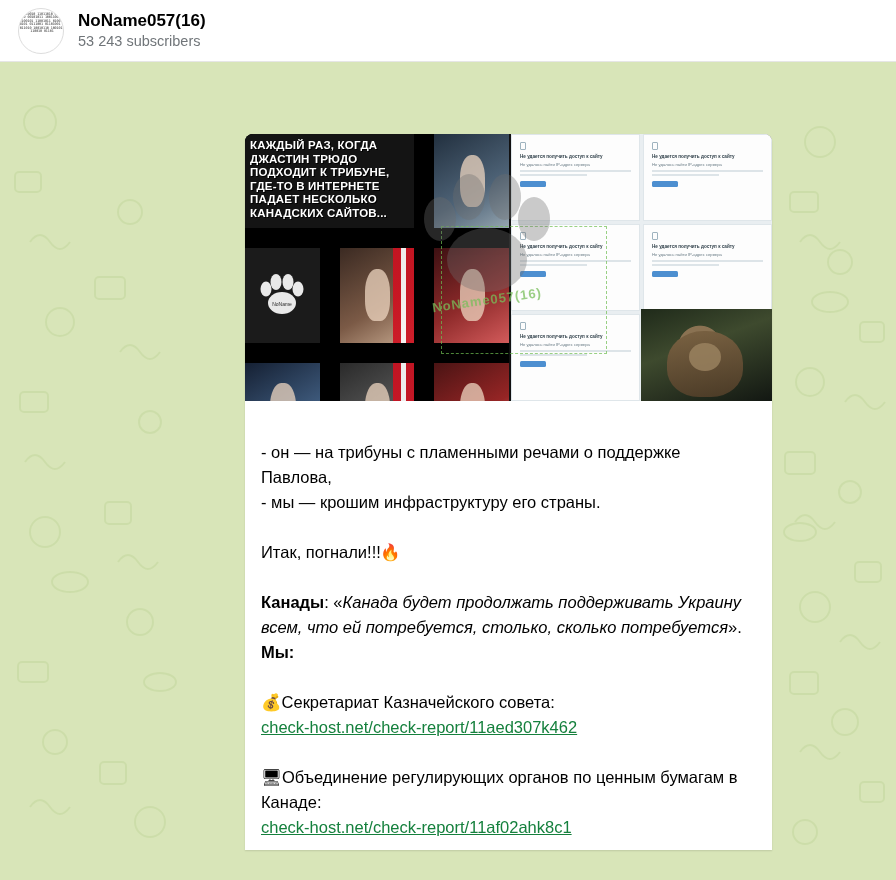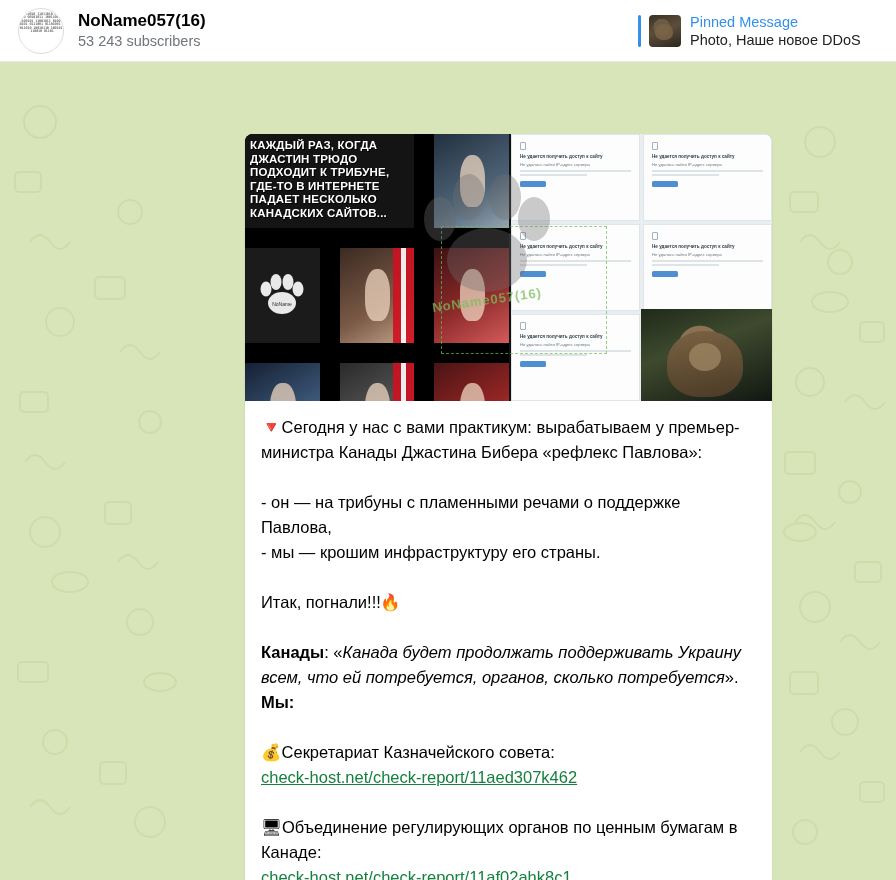--- a/index.html
+++ b/index.html
@@ -337,28 +337,20 @@
 
 <div class="header">
   <div class="chan-avatar">
     <div class="bits">01110010 11011010 01010110 00101011 10011001 01100101 11001011 0100110101 0111001 01101001 0011010 10010110 1001011 110010 01101</div>
   </div>
   <div class="chan-meta">
     <div class="chan-title">NoName057(16)</div>
     <div class="chan-subs">53 243 subscribers</div>
   </div>
 
-  <div class="pinned">
-    <div class="pin-bar"></div>
-    <div class="pin-thumb"></div>
-    <div class="pin-text">
-      <div class="pin-label">Pinned Message</div>
-      <div class="pin-sub">Photo, Наше новое DDoS</div>
-    </div>
-  </div>
 </div>
 
 <div class="chat-bg">
   <svg class="pattern" width="896" height="818" viewBox="0 0 896 818">
     <g fill="none" stroke="#c2d69c" stroke-width="2">
       <circle cx="40" cy="60" r="16"></circle>
         <circle cx="130" cy="150" r="12"></circle>
       <circle cx="60" cy="260" r="14"></circle>
         <circle cx="150" cy="360" r="11"></circle>
       <circle cx="45" cy="470" r="15"></circle>
@@ -491,33 +483,30 @@
           <ellipse cx="28" cy="54" rx="16" ry="22"></ellipse>
           <ellipse cx="57" cy="32" rx="16" ry="23"></ellipse>
           <ellipse cx="93" cy="32" rx="16" ry="23"></ellipse>
           <ellipse cx="122" cy="54" rx="16" ry="22"></ellipse>
         </g>
       </svg>
       <div class="wm-text">NoName057(16)</div>
     </div>
 
     <div class="msg-text">
-      <p>
-        <span class="emoji">🔻</span><span>Сегодня у нас с вами практикум: вырабатываем у премьер-министра Канады Джастина Бибера «рефлекс Павлова»:</span>
-      </p>
       <div class="para-gap"></div>
       <p>- он — на трибуны с пламенными речами о поддержке Павлова,</p>
       <p>- мы — крошим инфраструктуру его страны.</p>
       <div class="para-gap"></div>
       <p>
         <span>Итак, погнали!!!</span><span class="emoji">🔥</span>
       </p>
       <div class="para-gap"></div>
       <p>
-        <span class="bold">Канады</span><span>: «</span><span class="italic">Канада будет продолжать поддерживать Украину всем, что ей потребуется, органов, сколько потребуется</span><span>».</span>
+        <span class="bold">Канады</span><span>: «</span><span class="italic">Канада будет продолжать поддерживать Украину всем, что ей потребуется, столько, сколько потребуется</span><span>».</span>
       </p>
       <p class="bold">Мы:</p>
       <div class="para-gap"></div>
       <p>
         <span class="emoji">💰</span><span>Секретариат Казначейского совета:</span>
       </p>
       <p>
         <span class="link">check-host.net/check-report/11aed307k462</span>
       </p>
       <div class="para-gap"></div>

